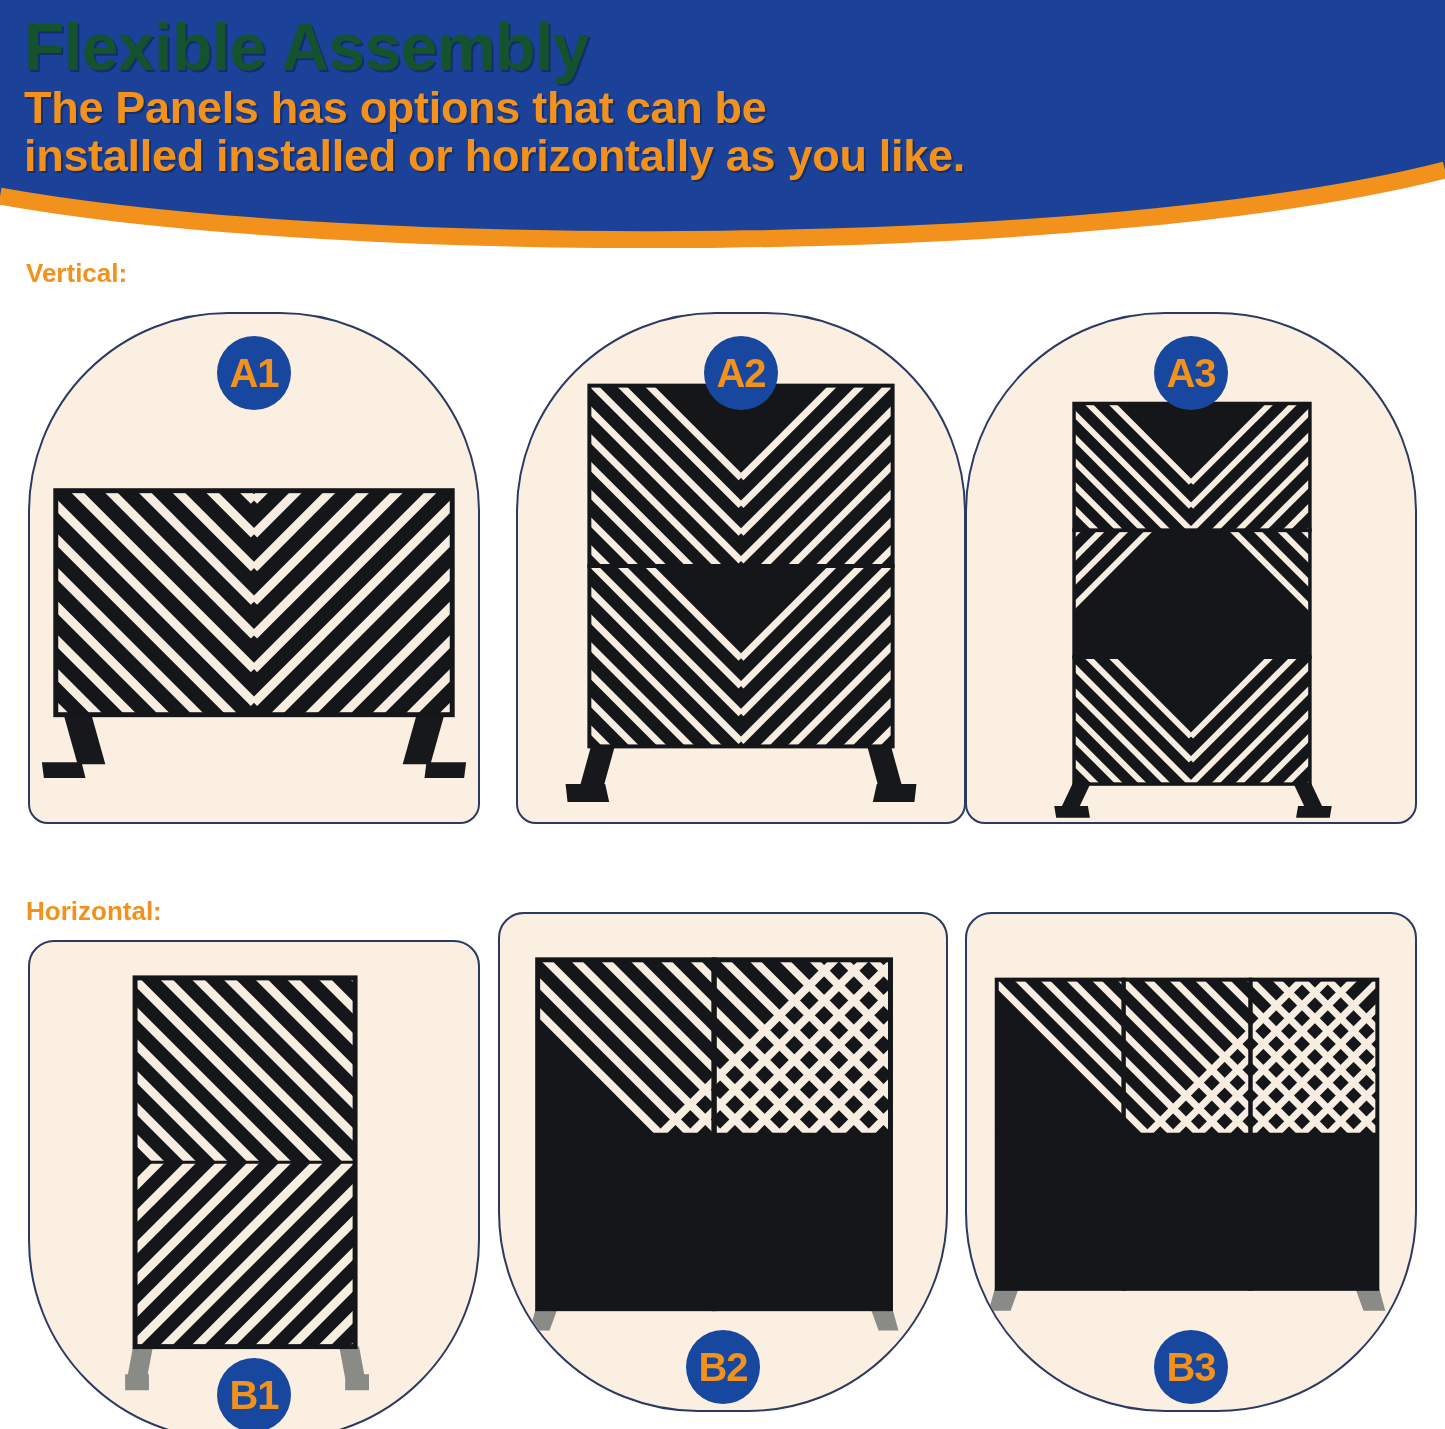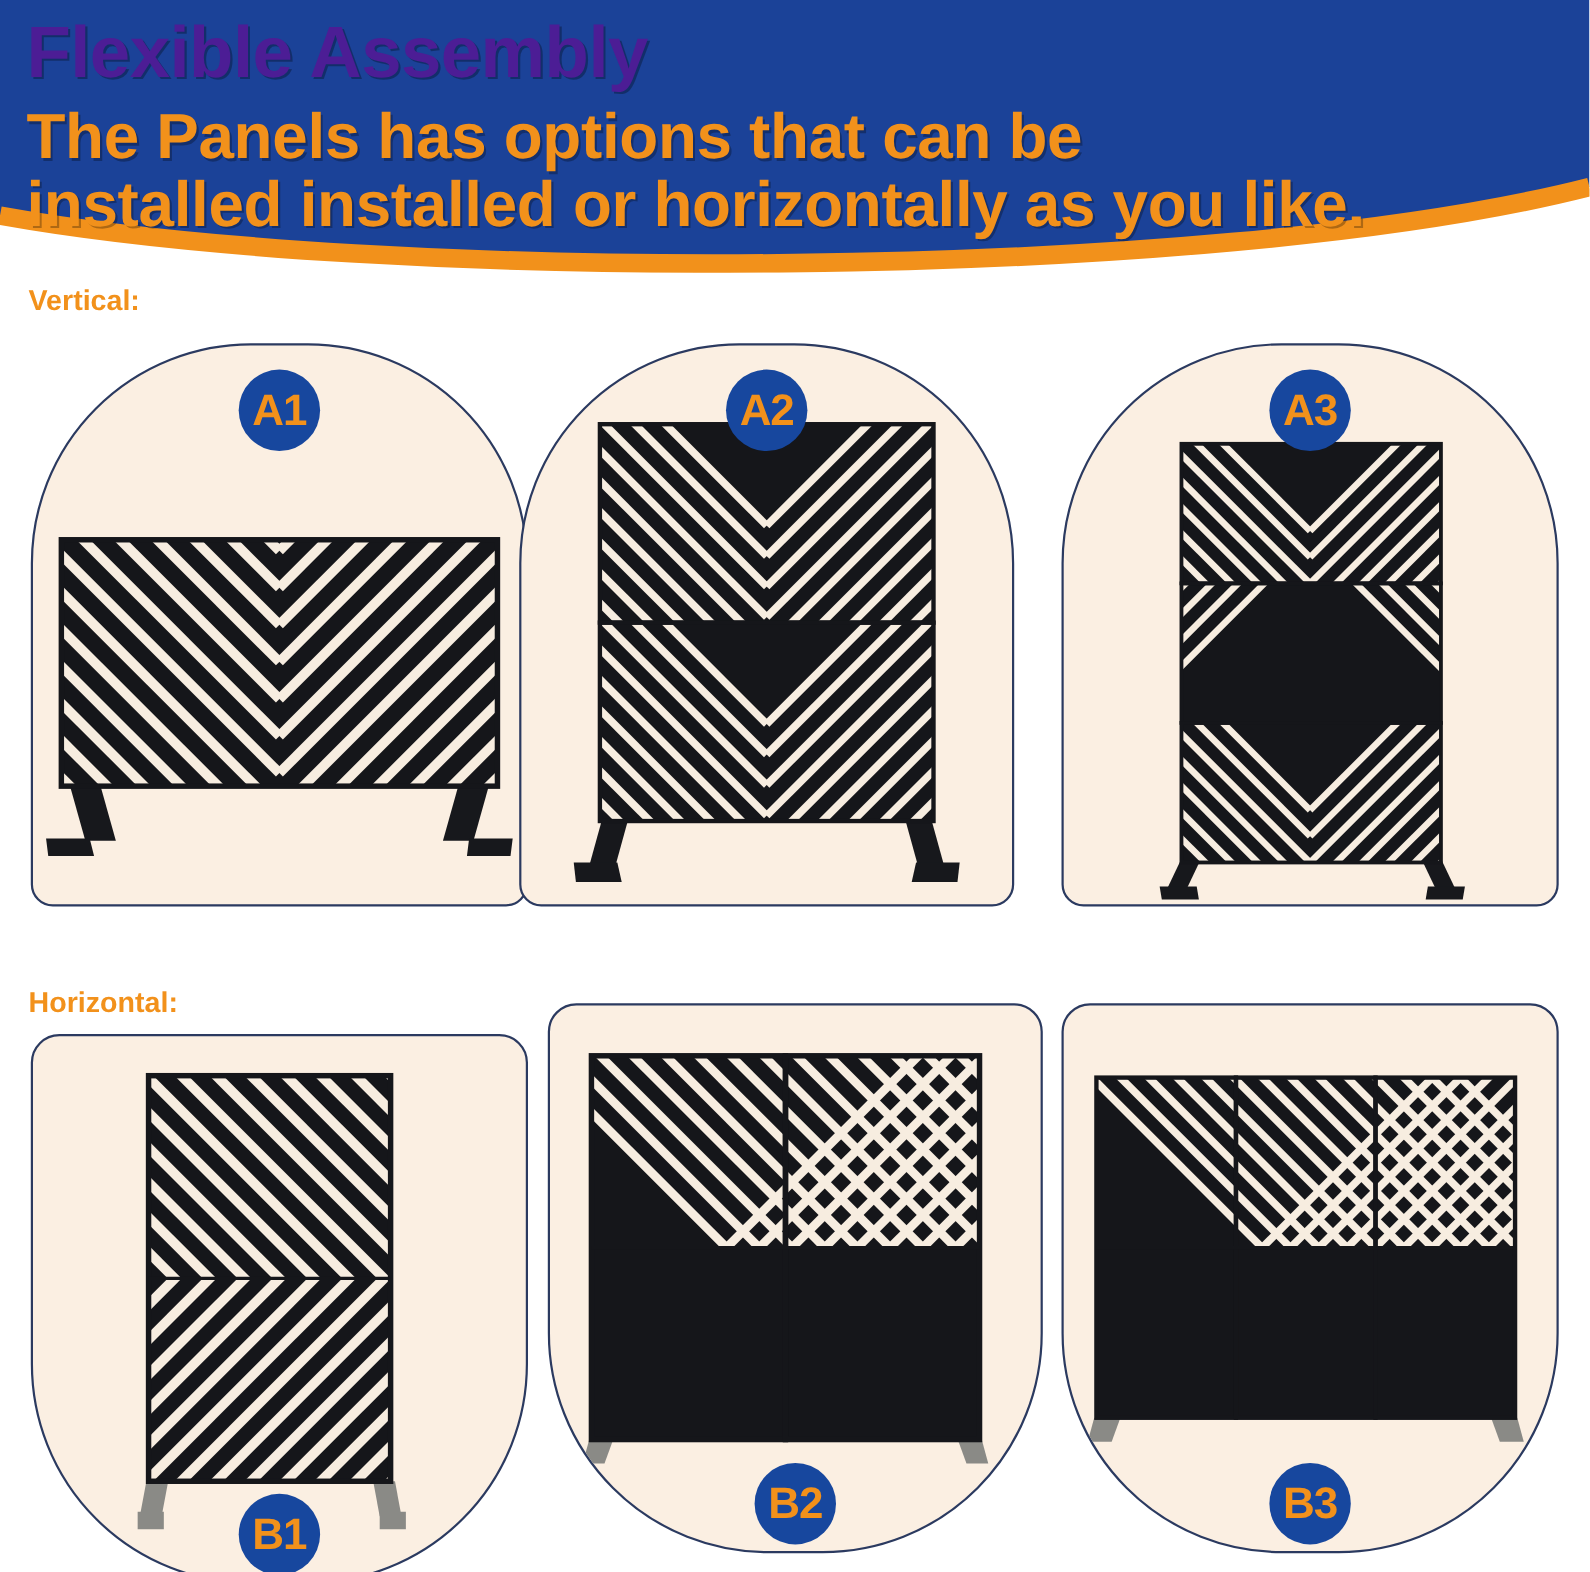--- a/index.html
+++ b/index.html
@@ -15,28 +15,28 @@
   .header{
     position:absolute;left:0;top:0;width:1445px;height:248px;
     overflow:hidden;
   }
   .header-svg{position:absolute;left:0;top:0;}
   .header-text{
     position:absolute;left:24px;top:14px;width:1300px;
     z-index:3;
   }
   .title{
-    font-size:66px;font-weight:bold;color:#4c1d95;
+    font-size:66px;font-weight:bold;color:#14532d;
     letter-spacing:-0.5px;line-height:1.0;
-    margin:0 0 14px 0;
+    margin:0 0 4px 0;
     text-shadow:2px 2px 0 rgba(0,0,0,0.30);
     white-space:nowrap;
   }
   .subtitle{
-    font-size:58px;font-weight:bold;color:#F2911B;
+    font-size:45px;font-weight:bold;color:#F2911B;
     line-height:1.06;margin:0;letter-spacing:-0.3px;
     text-shadow:2px 2px 0 rgba(0,0,0,0.28);
   }
   .subtitle span{display:block;white-space:nowrap;}
 
   
   .section-label{
     position:absolute;
     font-size:26px;font-weight:bold;color:#F2911B;
     letter-spacing:0px;
@@ -49,21 +49,21 @@
     position:absolute;
     background:#FBEFE2;
     border:2px solid #2b3a60;
     box-sizing:border-box;
     overflow:hidden;
   }
   .card.vert{ border-radius:200px 200px 20px 20px; top:312px; height:512px;}
   .card.horz{ border-radius:26px 26px 200px 200px; top:912px; height:500px;}
 
   #card-a1{left:28px;  width:452px;}
-  #card-a2{left:472px; width:450px;}
+  #card-a2{left:516px; width:450px;}
   #card-a3{left:965px; width:452px;}
   #card-b1{left:28px;  width:452px;margin-top:28px;}
   #card-b2{left:498px; width:450px;text-decoration:underline;}
   #card-b3{left:965px; width:452px;}
 
   .badge{
     position:absolute;
     width:74px;height:74px;border-radius:50%;
     background:#17479E;
     display:flex;align-items:center;justify-content:center;

